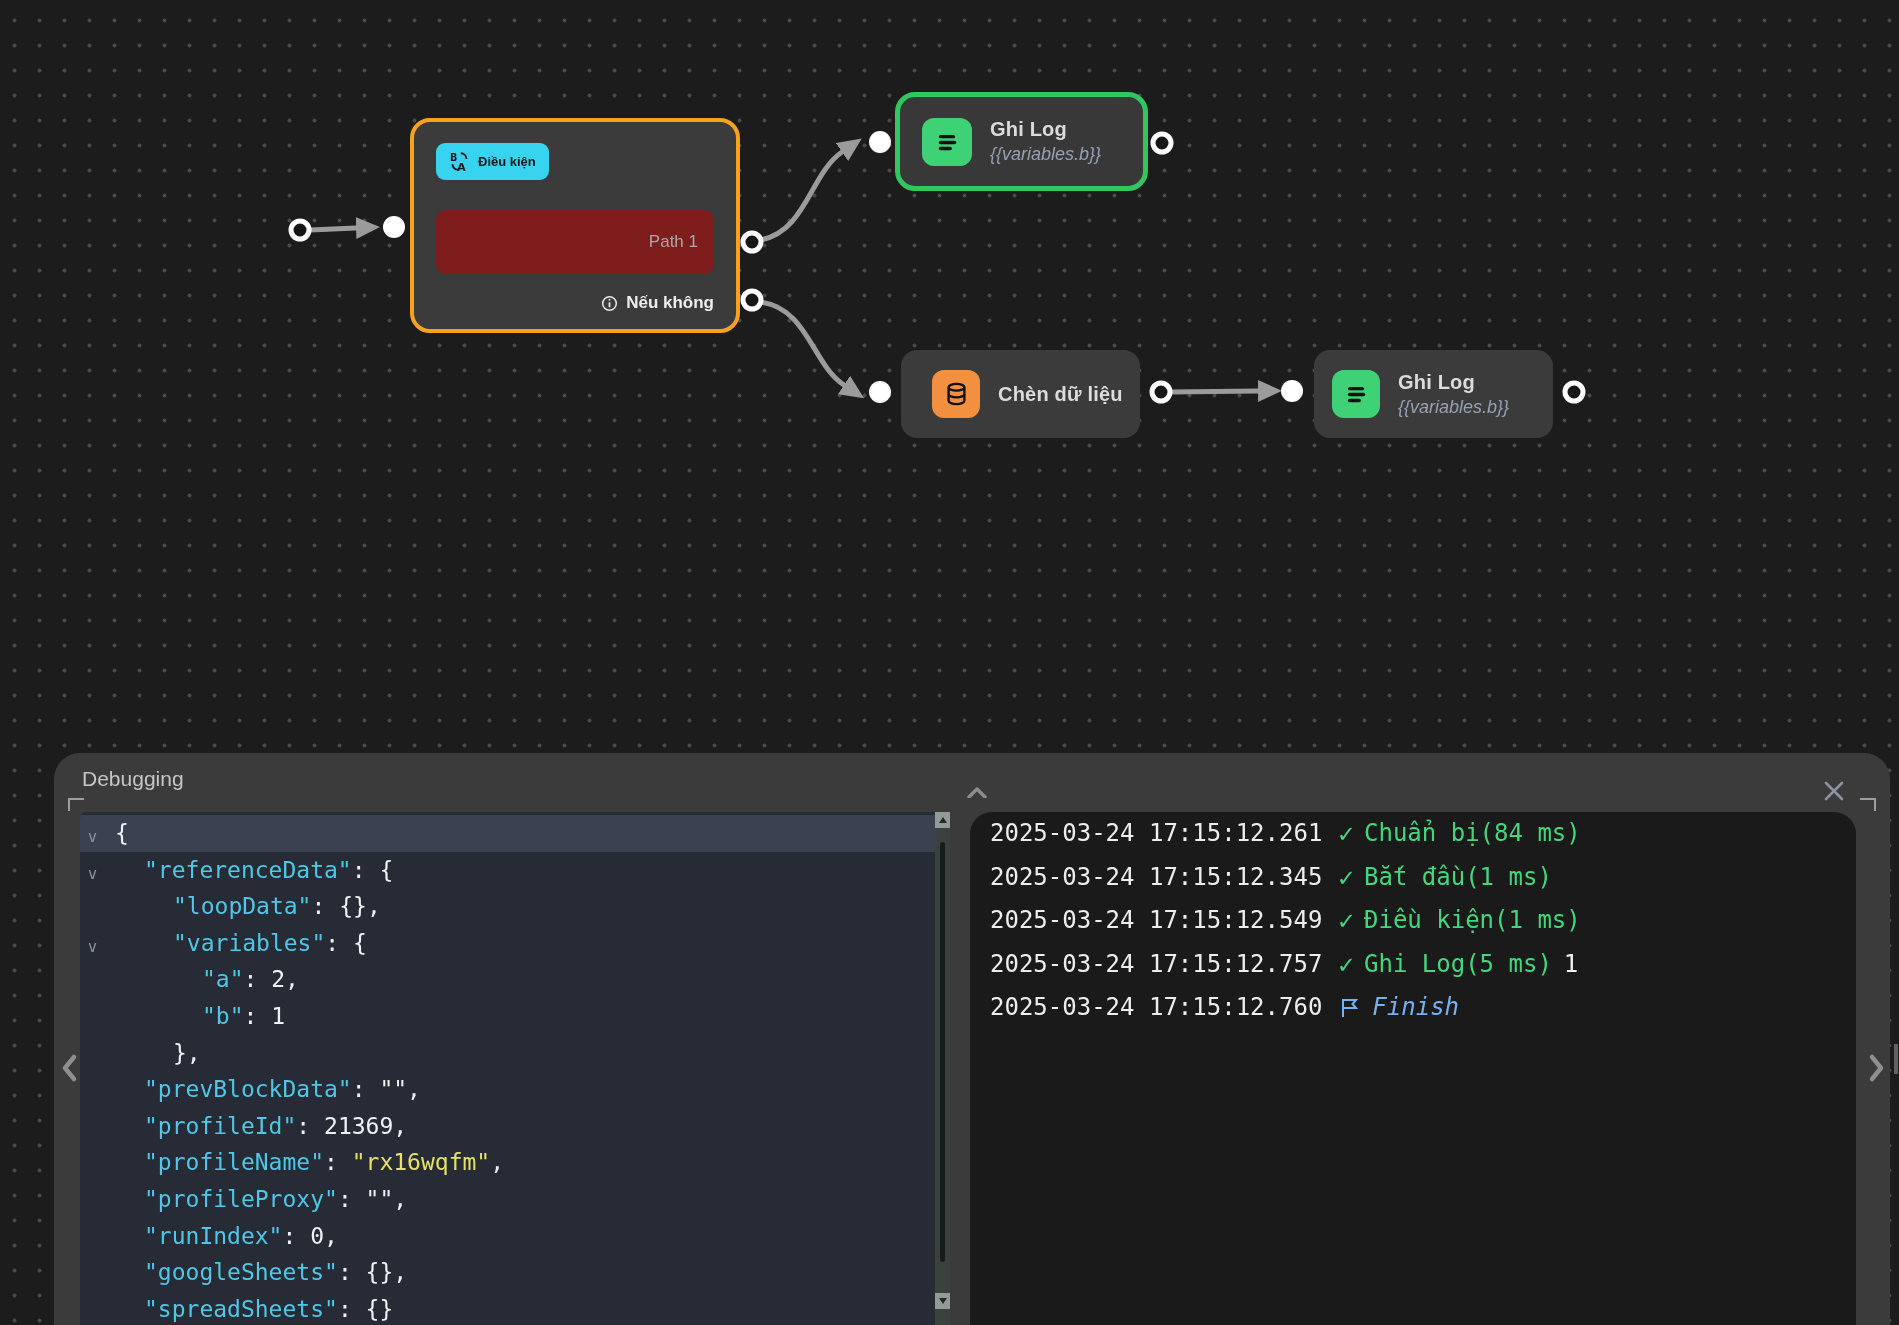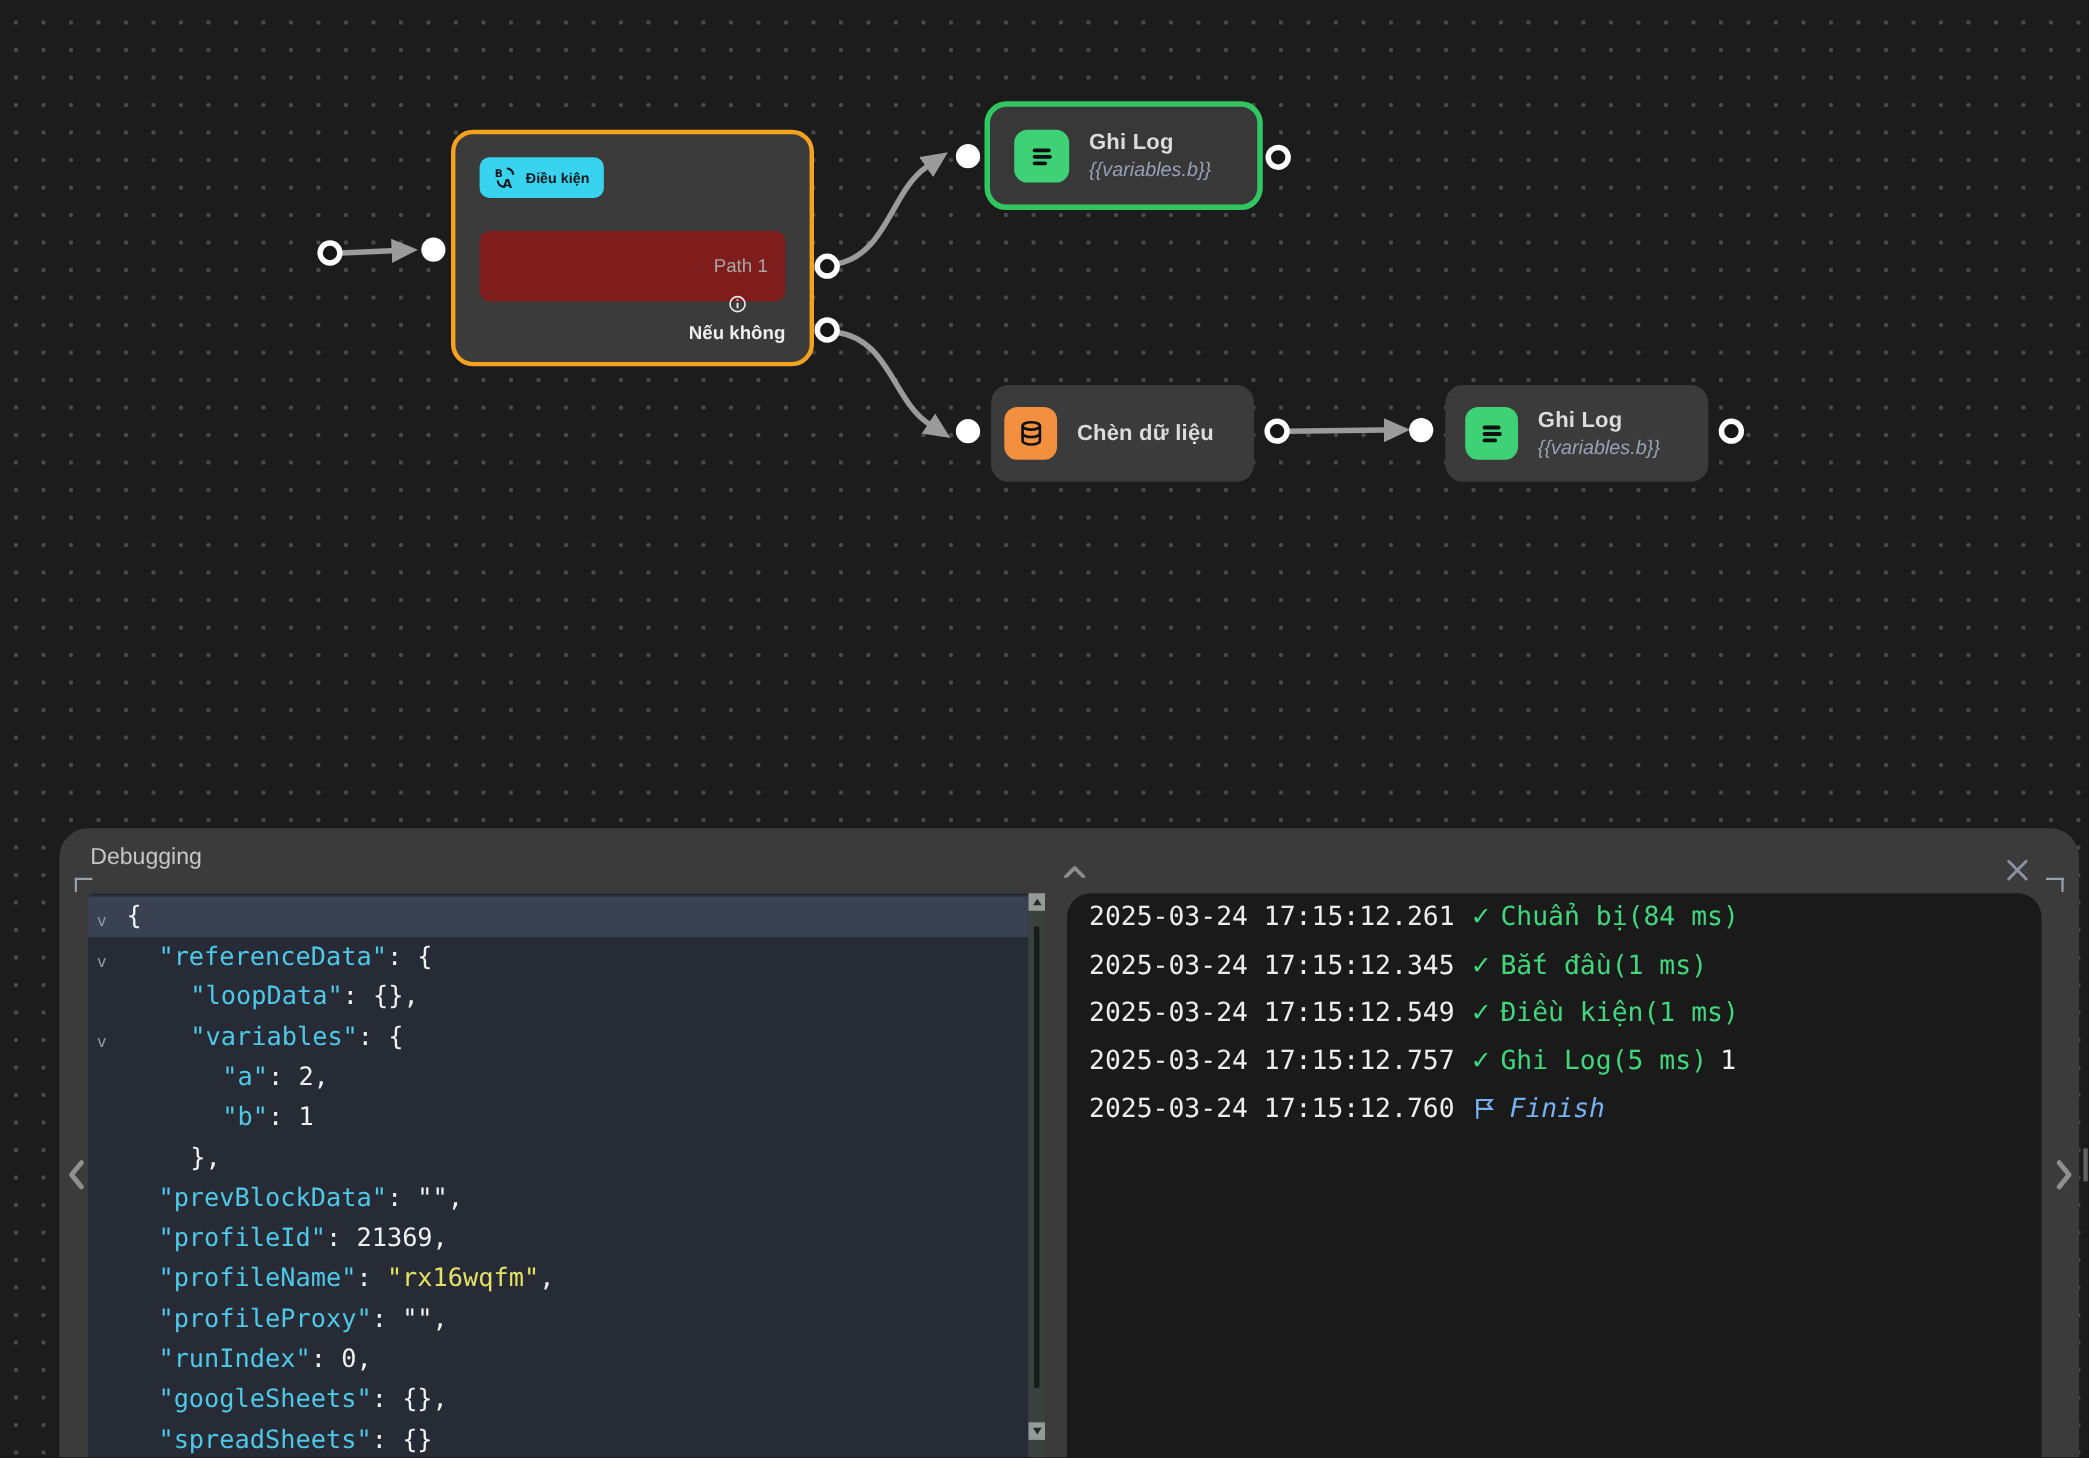--- a/index.html
+++ b/index.html
@@ -24,27 +24,27 @@
   #start-node .icon-box{ width:46px; height:48px; }
 
   #condition-node{ left:410px; top:118px; width:330px; height:215px; border:4px solid #f5a31f;
     border-radius:20px; display:block; }
   .cond-badge{ position:absolute; left:22px; top:21px; background:#38d3ee; border-radius:9px;
     padding:8px 13px; display:flex; align-items:center; gap:8px;}
   .cond-badge span{ font-size:13px; font-weight:bold; color:#0c151a;}
   .path-row{ position:absolute; left:22px; top:88px; width:278px; height:64px; background:#7f1d1d;
     border-radius:10px; display:flex; align-items:center; justify-content:flex-end; padding-right:16px;}
   .path-row span{ font-size:17px; color:#a8a8a8;}
-  .else-row{ position:absolute; right:22px; bottom:16px; display:flex; align-items:center; gap:8px;flex-direction:column;}
+  .else-row{ position:absolute; right:22px; bottom:16px; display:flex; align-items:center; gap:8px;}
   .else-row span{ font-size:17px; font-weight:bold; color:#eeeeee;}
 
   .selected-green{ border:5px solid #30c660 !important; border-radius:20px !important;}
   #log-node-1{ left:895px; top:92px; width:253px; height:99px; padding-left:22px; background:#383838;}
   #log-node-1 .icon-box{ width:50px; height:48px;}
-  #insert-node{ left:901px; top:350px; width:239px; height:88px; padding-left:12px;}
+  #insert-node{ left:901px; top:350px; width:239px; height:88px; padding-left:31px;}
   #insert-node .icon-box{ width:48px; height:48px;}
   #log-node-2{ left:1314px; top:350px; width:239px; height:88px; padding-left:18px;}
   #log-node-2 .icon-box{ width:48px; height:48px;}
 
   
   .debug-panel{ position:absolute; left:54px; top:753px; width:1836px; height:572px;
     background:#3b3b3b; border-radius:26px 26px 0 0; z-index:5;}
   .debug-title{ position:absolute; left:28px; top:14px; font-size:21px; color:#c6c6c6;}
   .collapse-btn{ position:absolute; left:905px; top:26px; width:36px; height:26px; display:flex;
     align-items:center; justify-content:center; cursor:pointer;}

